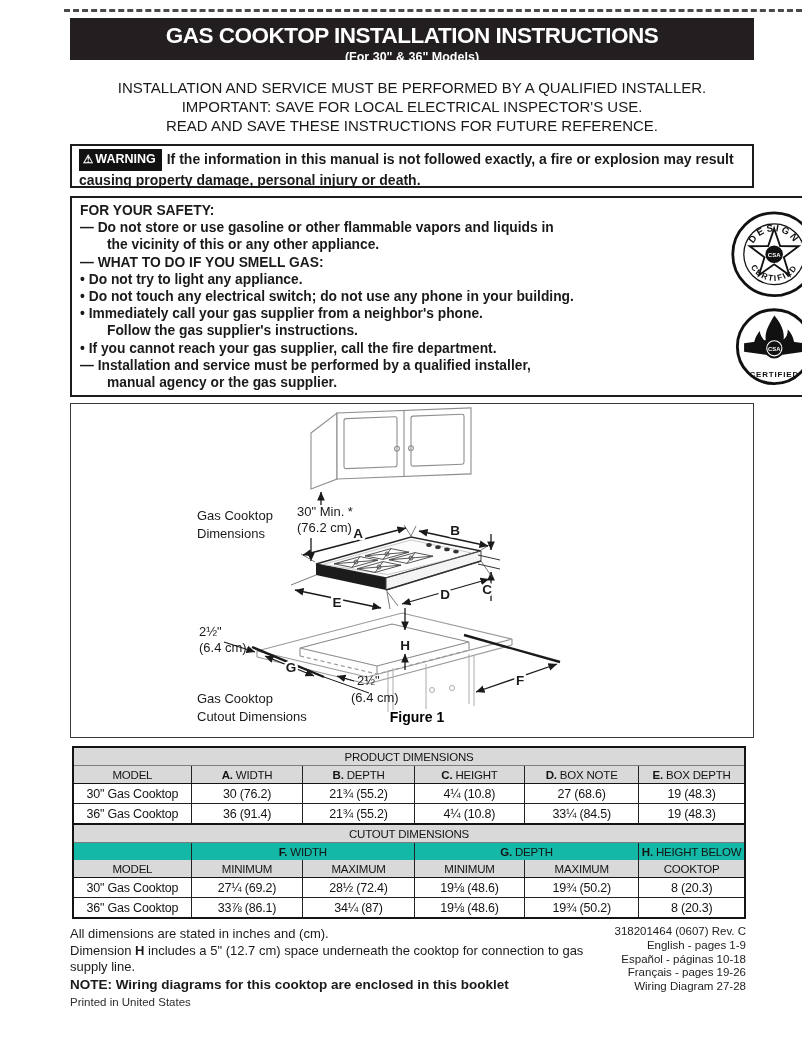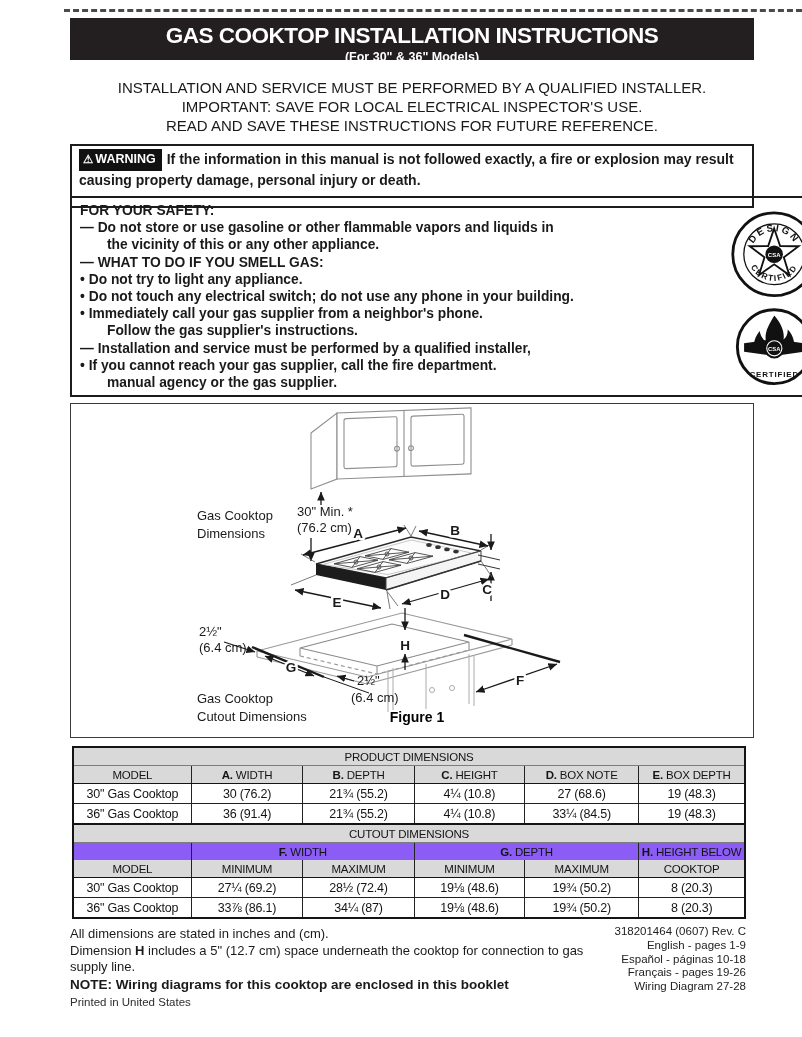--- a/index.html
+++ b/index.html
@@ -8,21 +8,21 @@
   .abs{position:absolute;}
   
   .scanline{top:9px;left:64px;width:738px;height:0;border-top:3.5px dashed #2b2b2b;opacity:.85;}
   
   .banner{left:70px;top:18px;width:684px;height:42px;background:#231f20;color:#fff;text-align:center;}
   .banner .t{font-size:22.5px;font-weight:bold;letter-spacing:-0.5px;padding-top:5px;}
   .banner .s{font-size:12.5px;font-weight:bold;margin-top:1px;}
   
   .notice{left:70px;top:79px;width:684px;text-align:center;font-weight:normal;font-size:15px;line-height:18.8px;}
   
-  .warnbox{left:70px;top:144px;width:684px;height:64px;border:2px solid #1c1c1c;box-sizing:border-box;
+  .warnbox{left:70px;top:144px;width:684px;height:44px;border:2px solid #1c1c1c;box-sizing:border-box;
            padding:3px 7px;font-weight:bold;font-size:14px;line-height:18.5px;}
   .wbadge{display:inline-block;background:#111;color:#fff;font-size:12.5px;font-weight:bold;
           padding:1px 6px 2px 4px;margin-right:5px;vertical-align:1px;}
   .wbadge .wi{font-size:11.5px;margin-right:2px;}
   
   .safebox{left:70px;top:196px;width:759px;height:201px;border:2px solid #1c1c1c;box-sizing:border-box;
            padding:4px 8px;font-weight:bold;font-size:13.8px;line-height:17.2px;}
   .safebox .txt{padding-right:118px;}
   .ind{padding-left:27px;}
   .badge1{right:5px;top:10px;}
@@ -34,21 +34,21 @@
   .dim{font-size:13.5px;font-weight:bold;text-anchor:middle;}
   .halo{paint-order:stroke;stroke:#fff;stroke-width:5px;stroke-linejoin:round;}
   .cap{font-size:14px;font-weight:bold;text-anchor:middle;}
   .arc{font-weight:bold;fill:#111;}
   
   .dimtable{left:72px;top:746px;width:674px;border-collapse:collapse;font-size:12px;letter-spacing:-0.2px;}
   .dimtable td,.dimtable th{padding:2.5px 2px;text-align:center;font-weight:normal;color:#141414;}
   .dimtable{border:2.5px solid #141414;}
   .sect{background:#d9d9d9;font-size:11.5px;border-bottom:1px solid #7d7d7d;padding:1.5px 0;}
   .hrow th{background:#d9d9d9;font-size:11.5px;border-bottom:1.5px solid #141414;}
-  .grow th,.grow td{background:#8b5cf6;font-size:11.5px;}
+  .grow th,.grow td{background:#14b8a6;font-size:11.5px;}
   .srow th{background:#d9d9d9;font-size:11.5px;border-bottom:1.5px solid #141414;}
   .vline{border-left:1px solid #222;}
   .drow td{border-top:1px solid #222;font-size:12.5px;}
   .drow td.vline{border-left:1px solid #222;}
   .cut-top{border-top:2px solid #141414;}
   .dimtable b{font-weight:bold;}
   
   .foot-l{left:70px;top:926px;width:540px;font-size:13px;line-height:16.5px;}
   .foot-l .note{font-weight:bold;font-size:13.5px;margin-top:1px;}
   .foot-l .printed{font-size:11.5px;color:#2e2e2e;margin-top:1px;}
@@ -77,22 +77,22 @@
 <div class="abs safebox">
   <div class="txt">
     <div>FOR YOUR SAFETY:</div>
     <div>— Do not store or use gasoline or other flammable vapors and liquids in</div>
     <div class="ind">the vicinity of this or any other appliance.</div>
     <div>— WHAT TO DO IF YOU SMELL GAS:</div>
     <div>• Do not try to light any appliance.</div>
     <div>• Do not touch any electrical switch; do not use any phone in your building.</div>
     <div>• Immediately call your gas supplier from a neighbor's phone.</div>
     <div class="ind">Follow the gas supplier's instructions.</div>
+    <div>• If you cannot reach your gas supplier, call the fire department.</div>
     <div>— Installation and service must be performed by a qualified installer,</div>
-    <div>• If you cannot reach your gas supplier, call the fire department.</div>
     <div class="ind">manual agency or the gas supplier.</div>
   </div>
 
   <svg class="abs badge1" width="92" height="98" viewBox="0 0 100 106">
     <circle cx="48" cy="50" r="45" fill="#fff" stroke="#111" stroke-width="3"></circle>
     <circle cx="48" cy="50" r="33" fill="none" stroke="#111" stroke-width="1.4"></circle>
     <defs>
       <path id="arcTop" d="M23,50 A25,25 0 0 1 73,50" fill="none"></path>
       <path id="arcBot" d="M19,50 A29,29 0 0 0 77,50" fill="none"></path>
     </defs>

